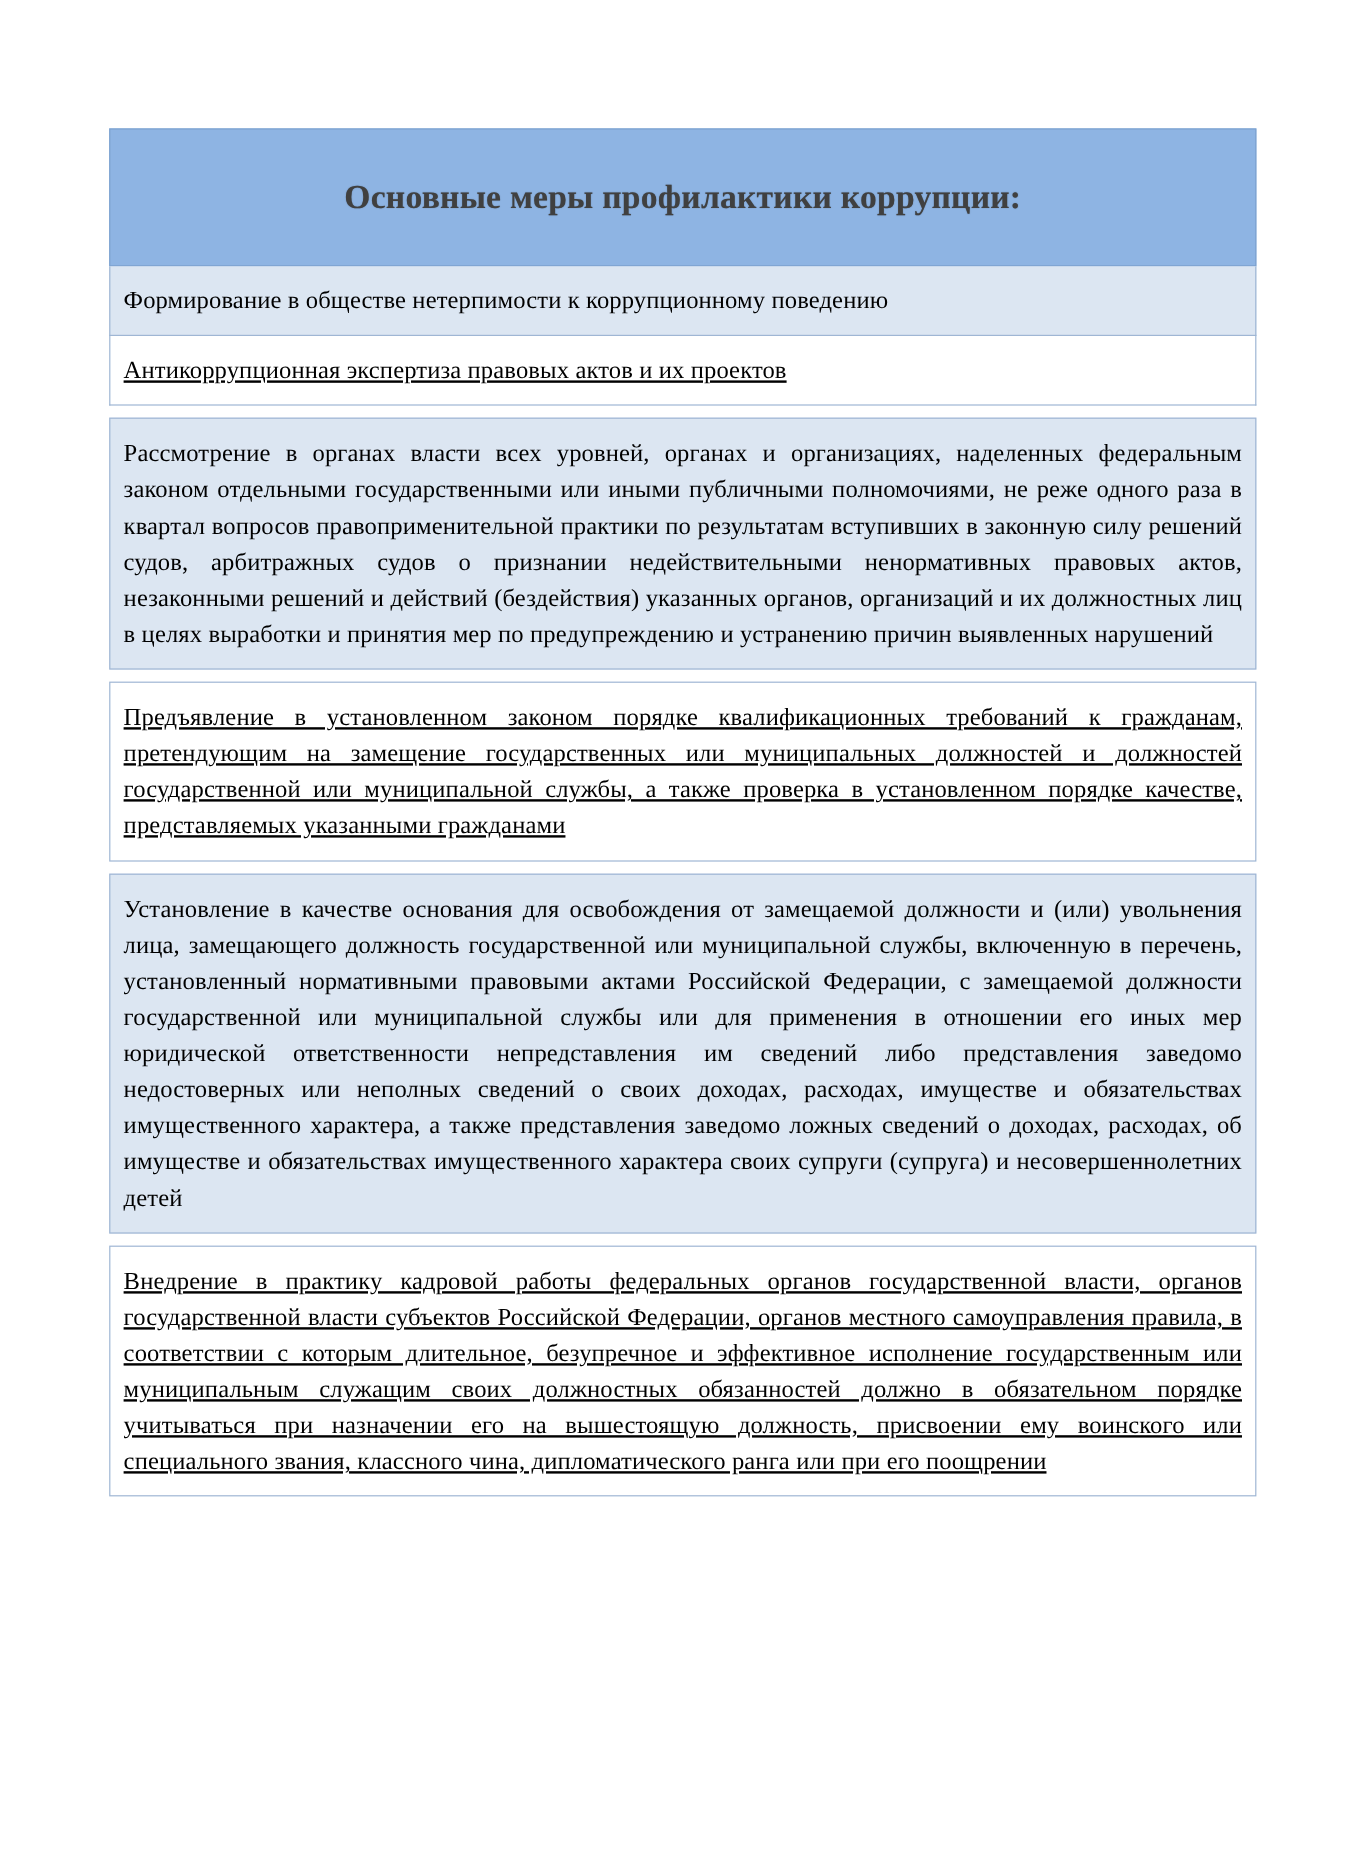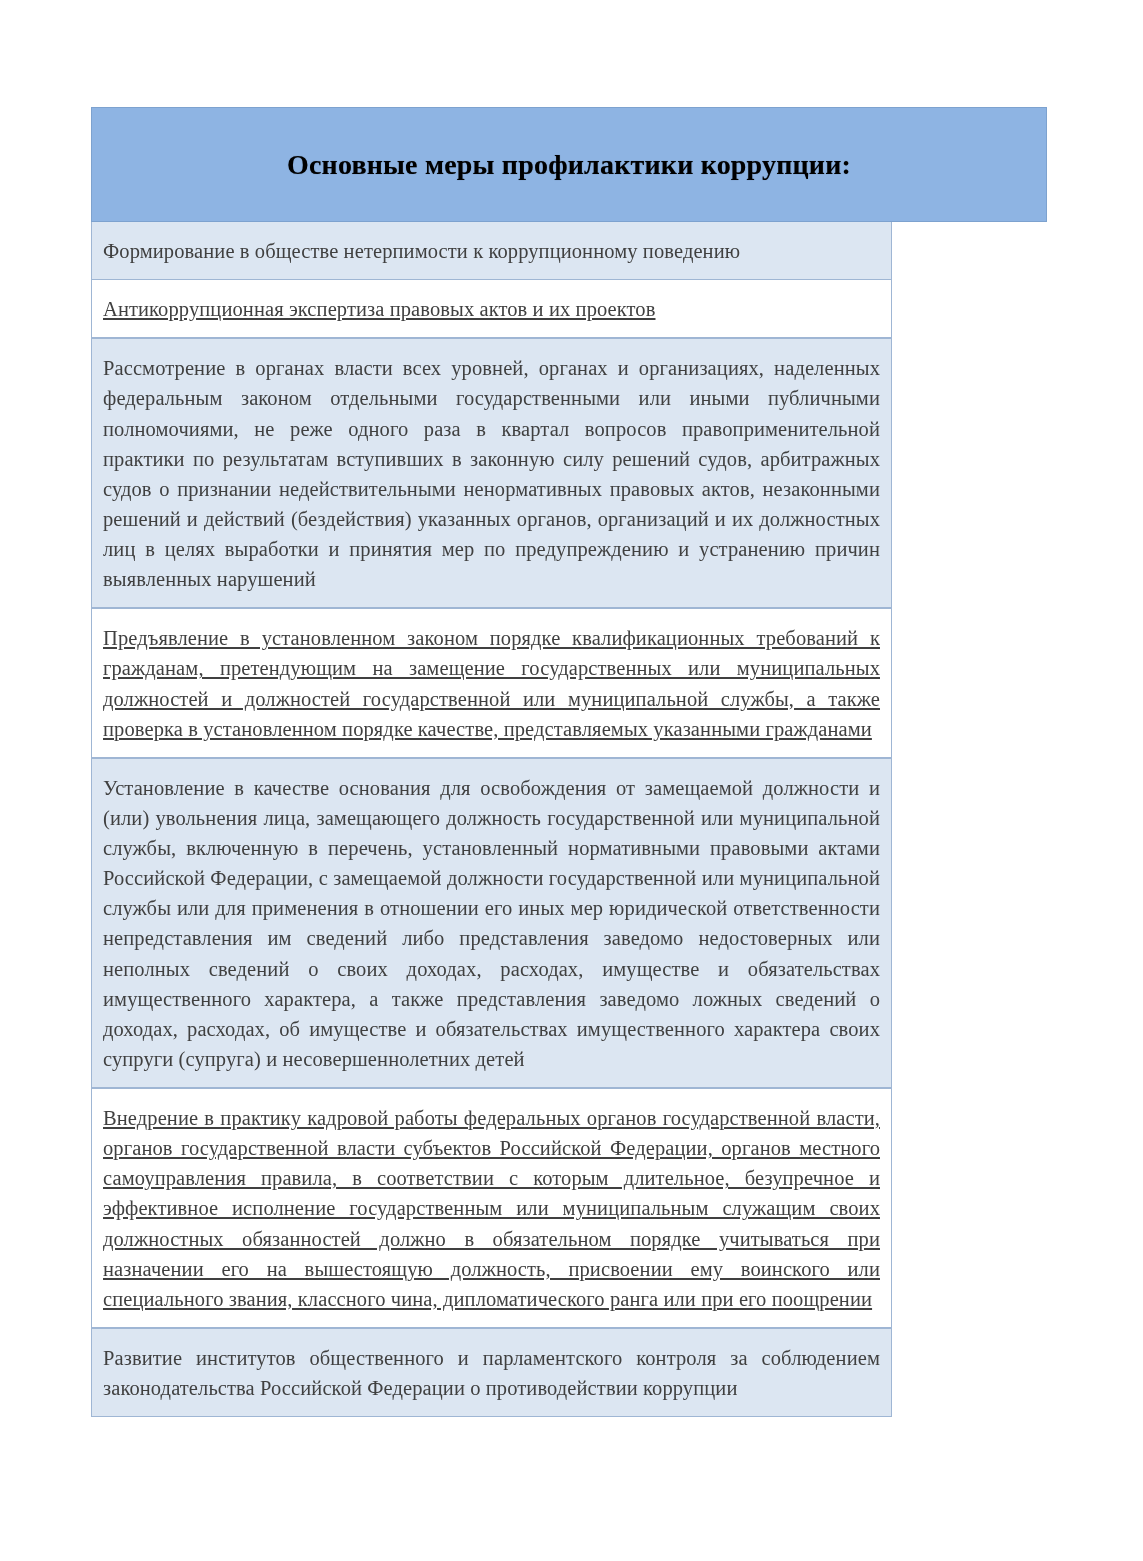--- a/index.html
+++ b/index.html
@@ -31,25 +31,25 @@
     left: 91px;
     top: 107px;
     width: 956px;
     border-collapse: separate;
     border-spacing: 0;
   }
 
   .measures-table .cell {
     display: block;
     box-sizing: border-box;
-    width: 801px;
+    width: 956px;
     border: 1px solid #9fb6d4;
     border-top: none;
     padding: 14px 11px 13px 11px;
-    color: #404040;
+    color: #000000;
     font-size: 20.5px;
     line-height: 1.47;
     text-align: justify;
     text-justify: inter-word;
     letter-spacing: 0.1px;
     hyphens: none;
   }
 
   .cell:first-child { border-top: 1px solid #9fb6d4; }
 
@@ -61,32 +61,32 @@
     border: 1px solid #7da2cf;
     background: #8eb4e3;
     display: flex;
     align-items: center;
     justify-content: center;
     padding: 0 18px;
   }
   .title-text {
     font-size: 28px;
     font-weight: bold;
-    color: #000000;
+    color: #404040;
     letter-spacing: 0.2px;
     text-align: center;
     text-shadow: 0 0 1px rgba(0,0,0,0.35);
   }
 
   
   .shade-light { background: #dce6f2; }
   .shade-white { background: #ffffff; text-decoration: underline; }
 
   
-  .cell.gap-top { border-top: 1px solid #9fb6d4; margin-top: 0; }
+  .cell.gap-top { border-top: 1px solid #9fb6d4; margin-top: 10px; }
 
   .cell p { margin: 0; }
 </style>
 </head>
 <body>
 
 <div class="page">
 
   <div class="measures-table">
 
@@ -111,18 +111,15 @@
     </div>
 
     <div class="cell shade-light gap-top">
       <p>Установление в качестве основания для освобождения от замещаемой должности и (или) увольнения лица, замещающего должность государственной или муниципальной службы, включенную в перечень, установленный нормативными правовыми актами Российской Федерации, с замещаемой должности государственной или муниципальной службы или для применения в отношении его иных мер юридической ответственности непредставления им сведений либо представления заведомо недостоверных или неполных сведений о своих доходах, расходах, имуществе и обязательствах имущественного характера, а также представления заведомо ложных сведений о доходах, расходах, об имуществе и обязательствах имущественного характера своих супруги (супруга) и несовершеннолетних детей</p>
     </div>
 
     <div class="cell shade-white gap-top">
       <p>Внедрение в практику кадровой работы федеральных органов государственной власти, органов государственной власти субъектов Российской Федерации, органов местного самоуправления правила, в соответствии с которым длительное, безупречное и эффективное исполнение государственным или муниципальным служащим своих должностных обязанностей должно в обязательном порядке учитываться при назначении его на вышестоящую должность, присвоении ему воинского или специального звания, классного чина, дипломатического ранга или при его поощрении</p>
     </div>
 
-    <div class="cell shade-light gap-top">
-      <p>Развитие институтов общественного и парламентского контроля за соблюдением законодательства Российской Федерации о противодействии коррупции</p>
-    </div>
 
   </div>
 </div>
 
 </body></html>

